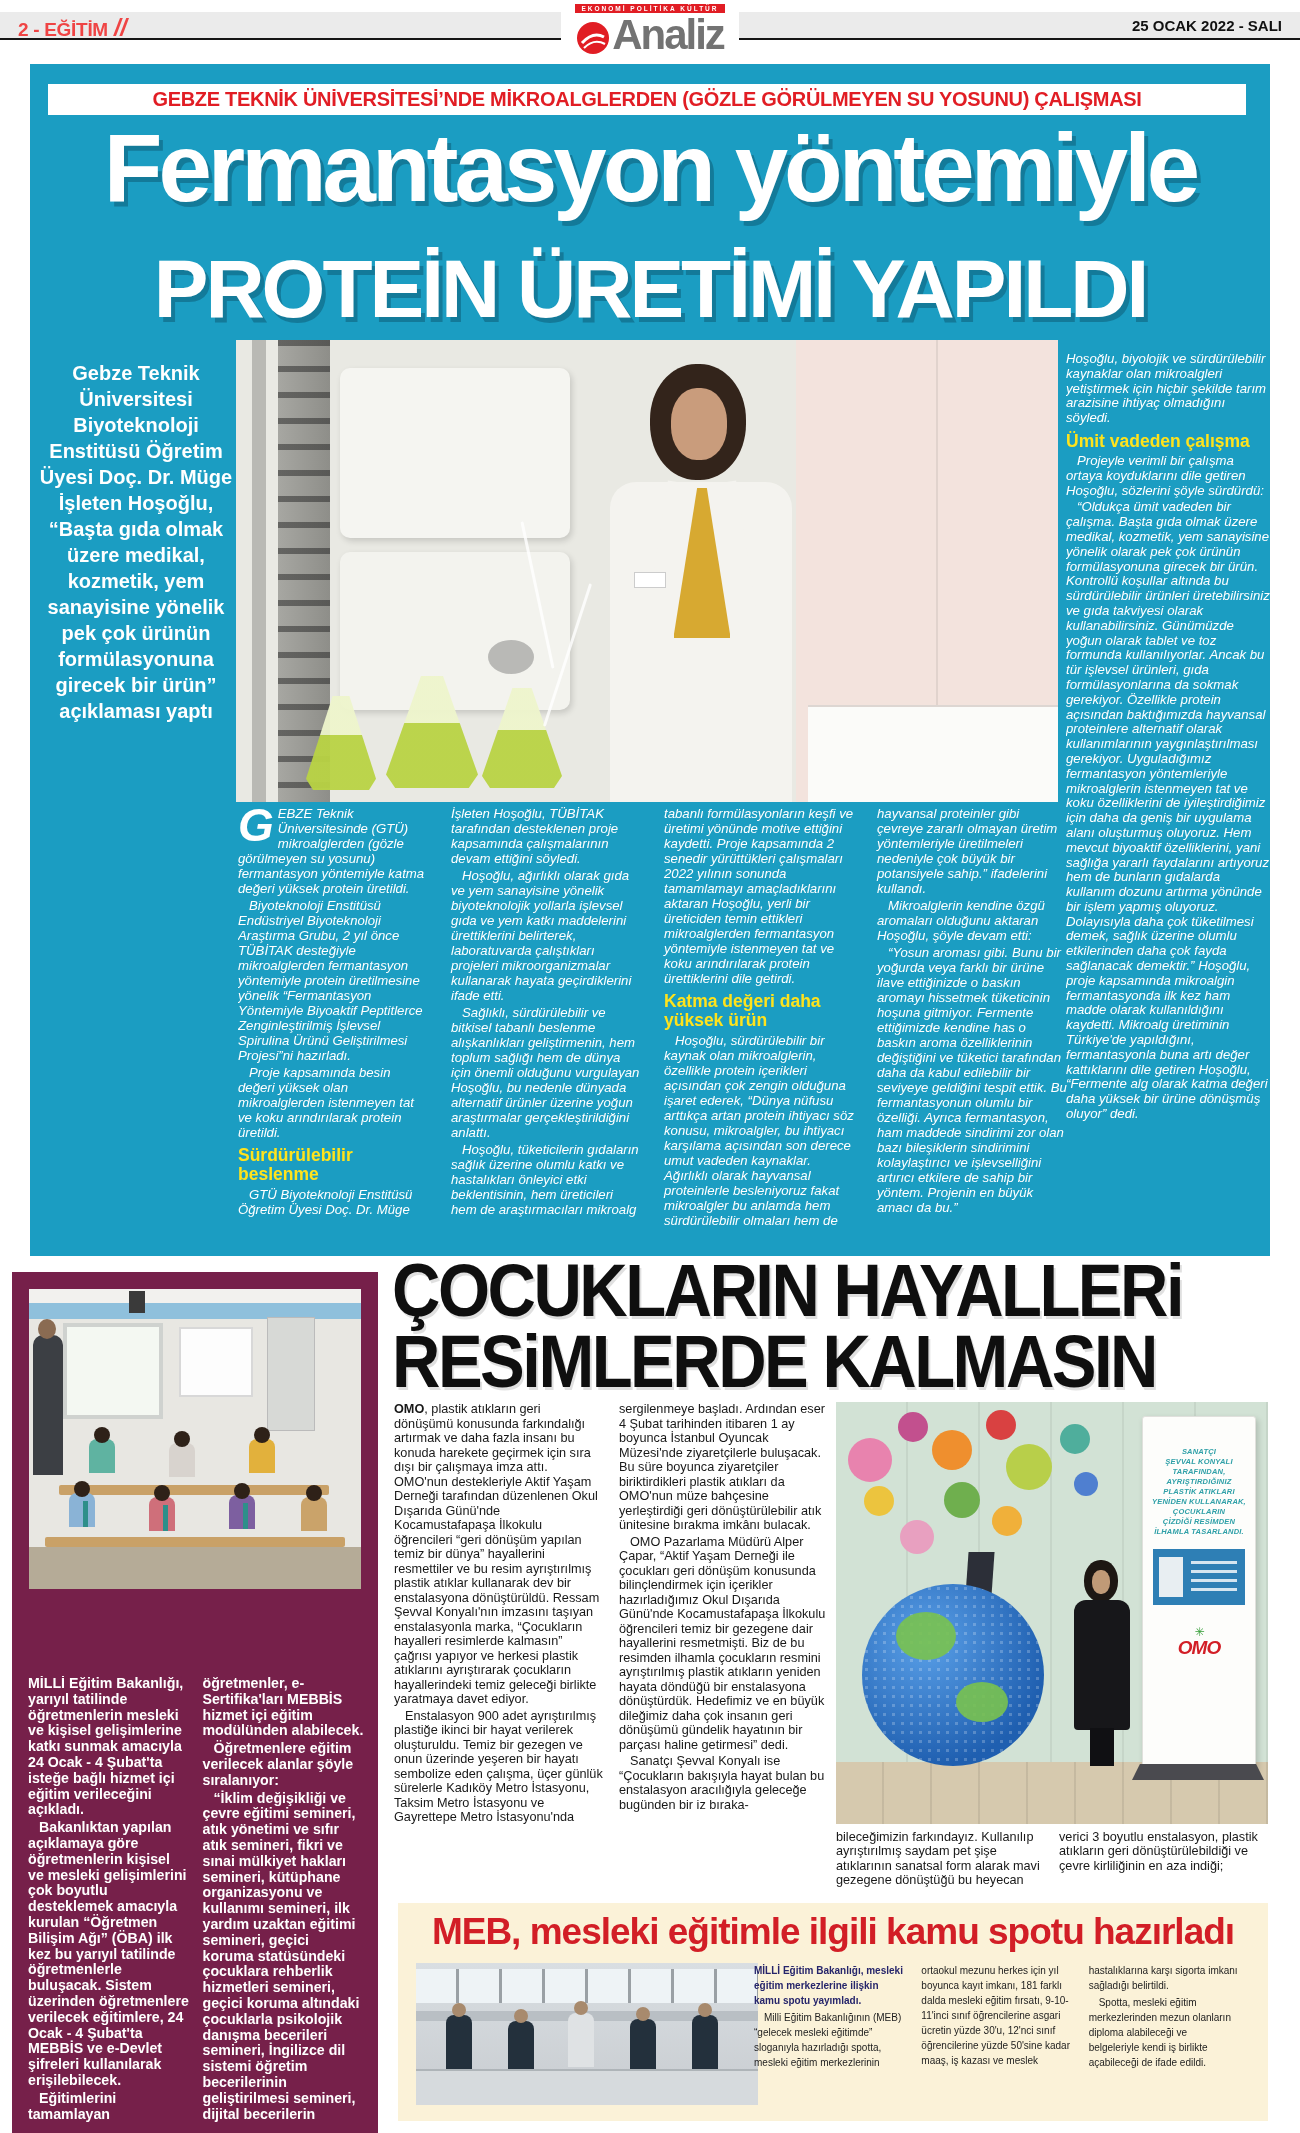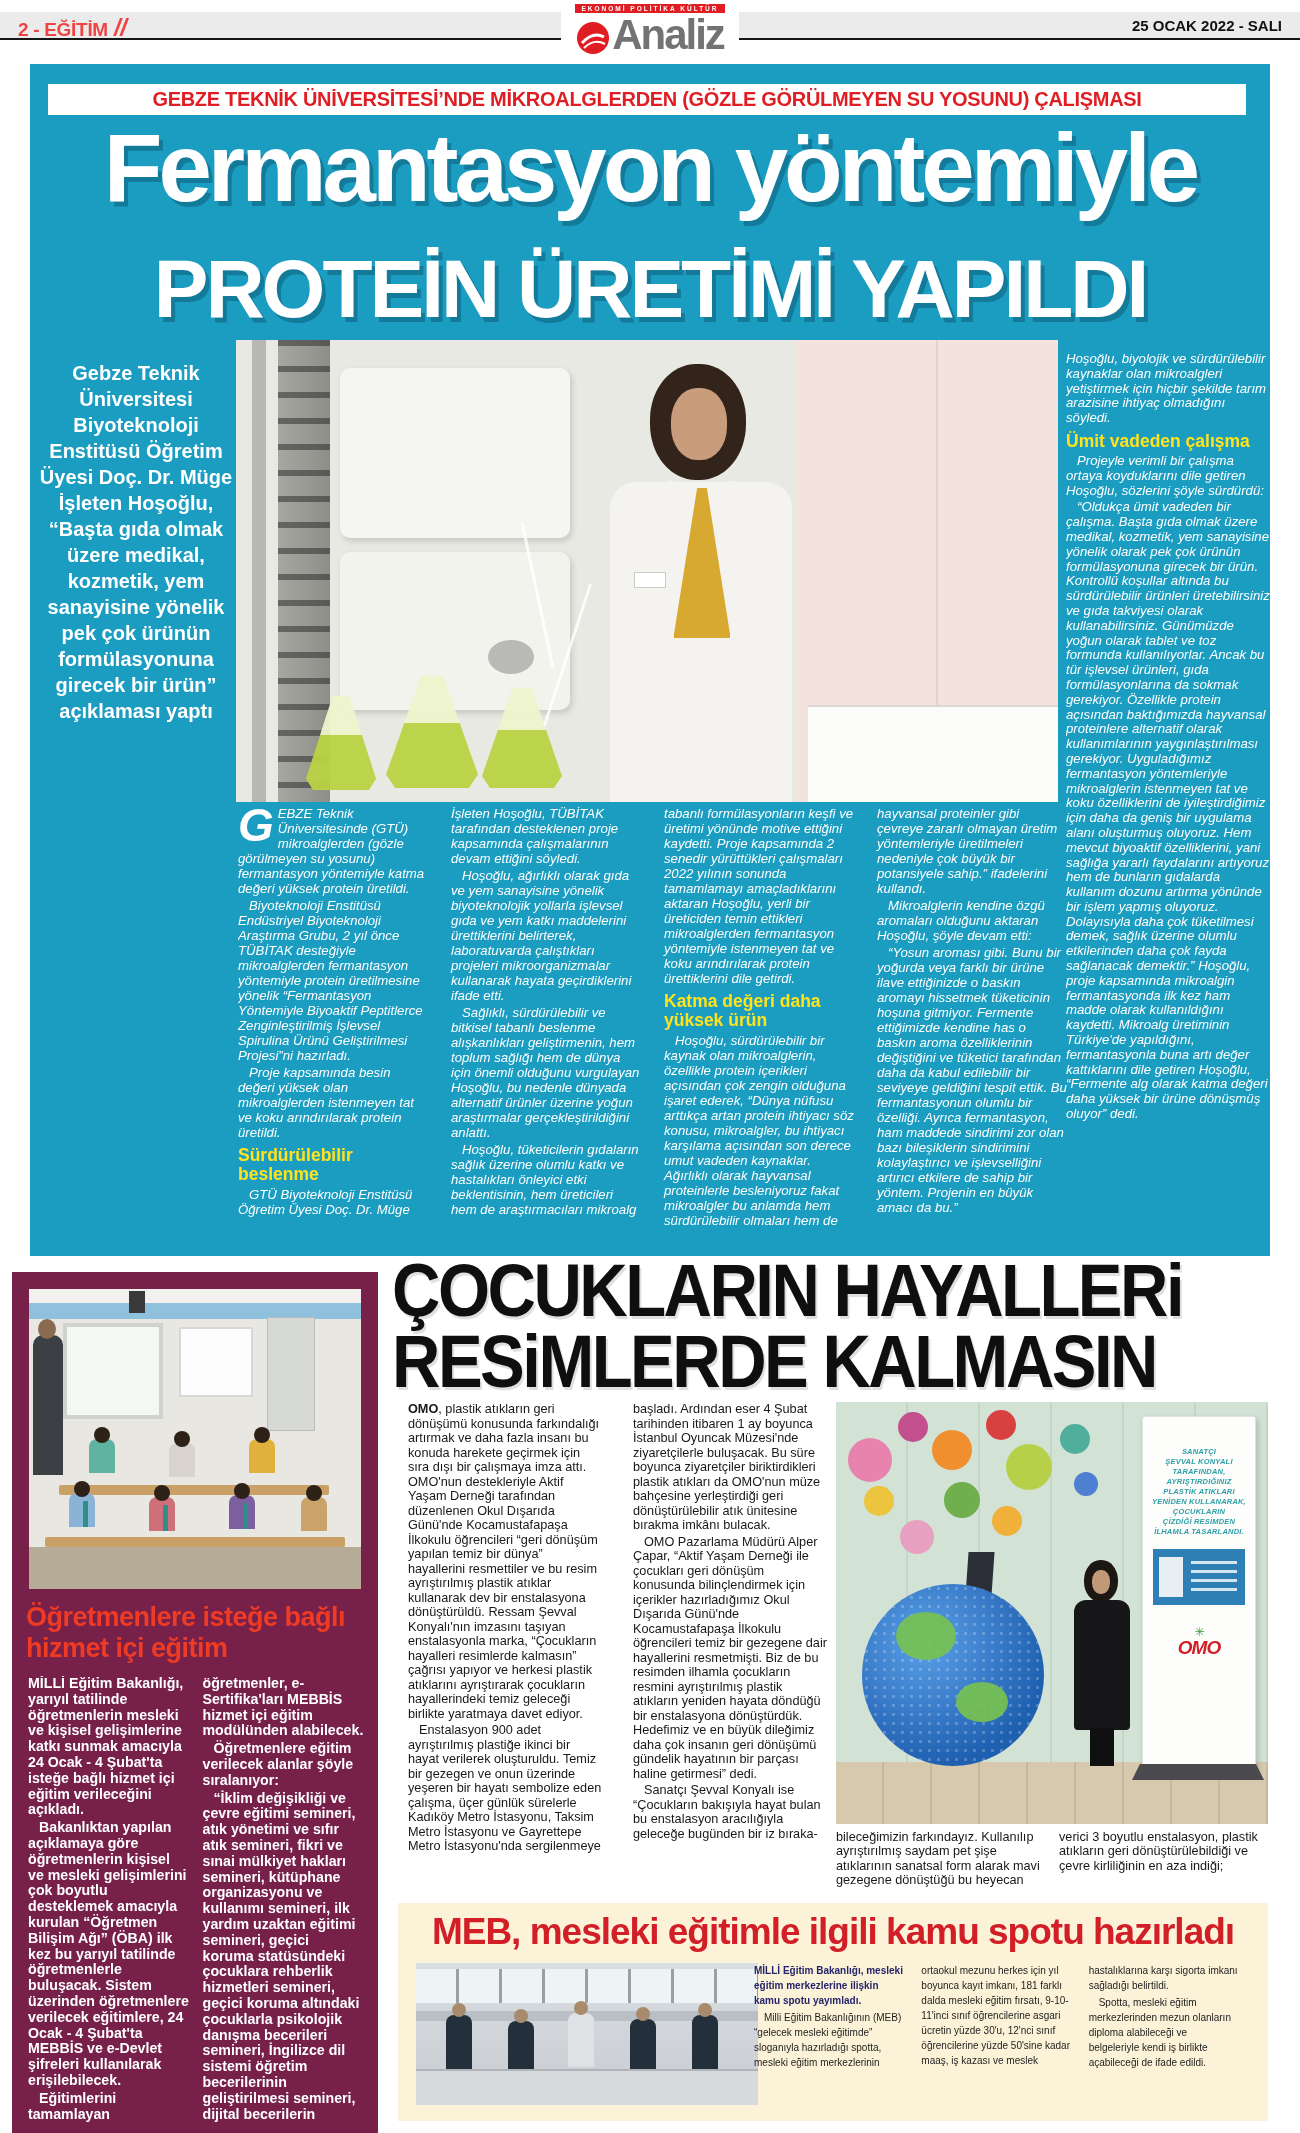--- a/index.html
+++ b/index.html
@@ -82,21 +82,21 @@
   .desk{position:absolute;height:10px;background:#c9a167;border-radius:2px;}
   .kid{position:absolute;width:26px;height:34px;border-radius:8px 8px 0 0;}
   .khead{position:absolute;width:16px;height:16px;background:#2e2118;border-radius:50%;}
   .chair{position:absolute;width:5px;height:26px;background:#2e8f8a;}
   
   .a2-hl{position:absolute;left:392px;top:1254px;width:878px;color:#0f0f0f;font-weight:900;
          font-size:67px;line-height:65px;letter-spacing:-2.5px;transform:scaleY(1.1);transform-origin:top left;
          text-shadow:2px 3px 0 rgba(0,0,0,.12);}
   .a2-body{position:absolute;left:394px;top:1402px;width:434px;height:496px;color:#181818;
            column-count:2;column-gap:16px;font-size:12.7px;line-height:14.5px;overflow:hidden;}
-  .a2-body p{margin:0 0 2px 14px;}
+  .a2-body p{margin:0 0 2px 0;}
   .a2-body p:not(:first-child){text-indent:11px;}
   .a2-caption{position:absolute;left:836px;top:1830px;width:432px;height:70px;color:#181818;
               column-count:2;column-gap:14px;font-size:12.7px;line-height:14.3px;overflow:hidden;}
   .a2-caption p{margin:0;}
   
   .sculpt{position:absolute;left:836px;top:1402px;width:432px;height:422px;overflow:hidden;
           background:repeating-linear-gradient(90deg,transparent 0 70px,rgba(0,0,0,.06) 70px 72px),#d2e2d5;font-style:italic;}
   .sc-floor{position:absolute;left:0;bottom:0;width:100%;height:62px;
             background:repeating-linear-gradient(90deg,transparent 0 46px,rgba(0,0,0,.08) 46px 48px),#d6c9ae;}
   .sc-trunk{position:absolute;left:128px;top:150px;width:26px;height:130px;background:#2c2f38;transform:skewX(-4deg);}
@@ -239,21 +239,20 @@
       <div class="kid" style="left:120px;top:208px;background:#cf6f7a;"></div>
       <div class="khead" style="left:125px;top:196px;"></div>
       <div class="kid" style="left:200px;top:206px;background:#7d5fa0;"></div>
       <div class="khead" style="left:205px;top:194px;"></div>
       <div class="kid" style="left:272px;top:208px;background:#caa36a;"></div>
       <div class="khead" style="left:277px;top:196px;"></div>
       <div class="chair" style="left:54px;top:212px;"></div>
       <div class="chair" style="left:134px;top:216px;"></div>
       <div class="chair" style="left:214px;top:214px;"></div>
     </div>
-    <div class="a3-sub">Öğretmenlere isteğe bağlı hizmet içi eğitim</div>
     <div class="a3-body">
         <p><b>MİLLİ</b> Eğitim Bakanlığı, yarıyıl tatilinde öğretmenlerin mesleki ve kişisel gelişimlerine katkı sunmak amacıyla 24 Ocak - 4 Şubat'ta isteğe bağlı hizmet içi eğitim verileceğini açıkladı.</p>
         <p>Bakanlıktan yapılan açıklamaya göre öğretmenlerin kişisel ve mesleki gelişimlerini çok boyutlu desteklemek amacıyla kurulan “Öğretmen Bilişim Ağı” (ÖBA) ilk kez bu yarıyıl tatilinde öğretmenlerle buluşacak. Sistem üzerinden öğretmenlere verilecek eğitimlere, 24 Ocak - 4 Şubat'ta MEBBİS ve e-Devlet şifreleri kullanılarak erişilebilecek.</p>
         <p>Eğitimlerini tamamlayan öğretmenler, e-Sertifika'ları MEBBİS hizmet içi eğitim modülünden alabilecek.</p>
         <p>Öğretmenlere eğitim verilecek alanlar şöyle sıralanıyor:</p>
         <p>“İklim değişikliği ve çevre eğitimi semineri, atık yönetimi ve sıfır atık semineri, fikri ve sınai mülkiyet hakları semineri, kütüphane organizasyonu ve kullanımı semineri, ilk yardım uzaktan eğitimi semineri, geçici koruma statüsündeki çocuklara rehberlik hizmetleri semineri, geçici koruma altındaki çocuklarla psikolojik danışma becerileri semineri, İngilizce dil sistemi öğretim becerilerinin geliştirilmesi semineri, dijital becerilerin geliştirilmesi semineri, etkinlik temelli ders tasarımı.”</p>
       </div>
   </div>
 
   <div class="a2-hl">

